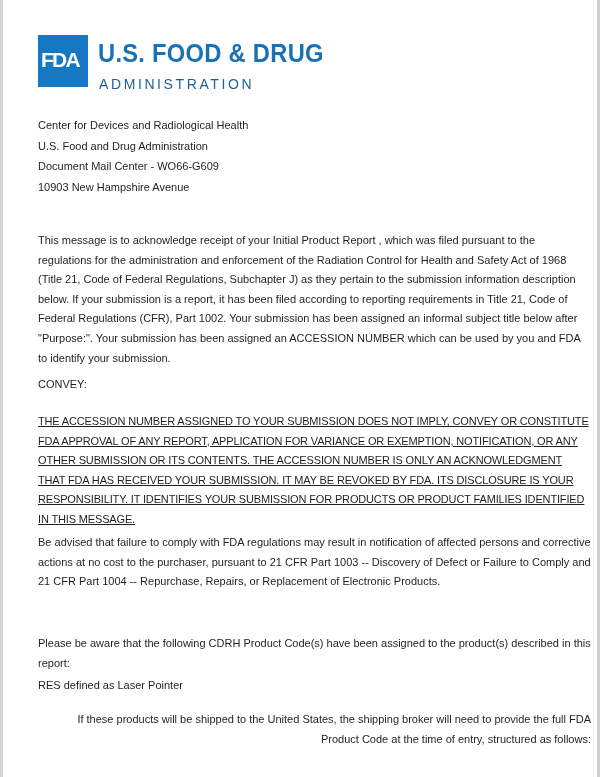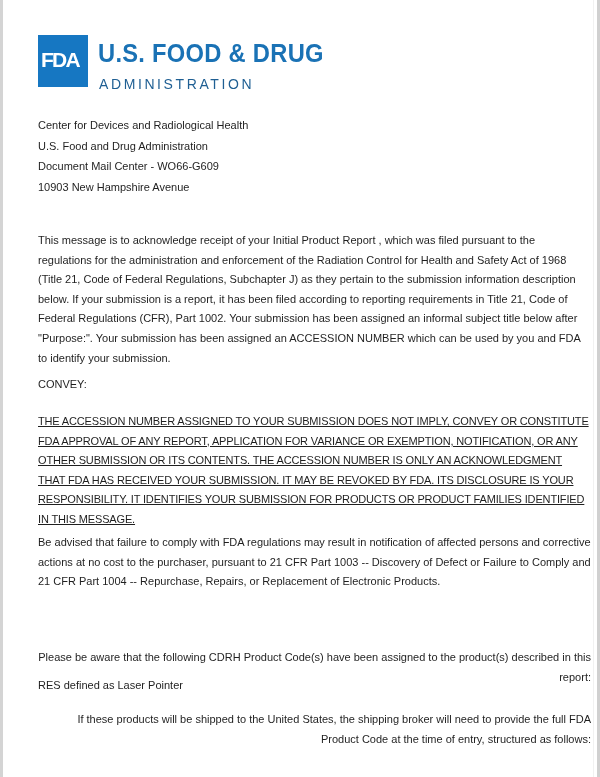--- a/index.html
+++ b/index.html
@@ -40,21 +40,21 @@
       position: absolute; left: 38px; top: 0; width: 555px;
       font-size: 11px; line-height: 19.6px; color: #1f1f1f;
     }
     .addr { position: absolute; top: 115px; left: 0; white-space: nowrap; }
     .addr div { line-height: 20.6px; }
     .para { position: absolute; left: 0; width: 553px; }
     .p-ack { top: 231px; }
     .p-warn-label { top: 375px; }
     .p-warn { top: 412px; letter-spacing: -0.15px; text-decoration: underline; }
     .p-advise { top: 527px; margin-top: 6px; }
-    .p-codes { top: 648px; text-align: right; }
+    .p-codes { top: 634px; }
     .p-res { top: 659px; margin-top: 17px; }
     .p-ship { top: 710px; text-align: right; }
     .p-code { top: 783px; }
     b { font-weight: normal; }
   </style>
 </head>
 <body>
 
 <div class="edge-left"></div>
 <div class="edge-right-inner"></div>

